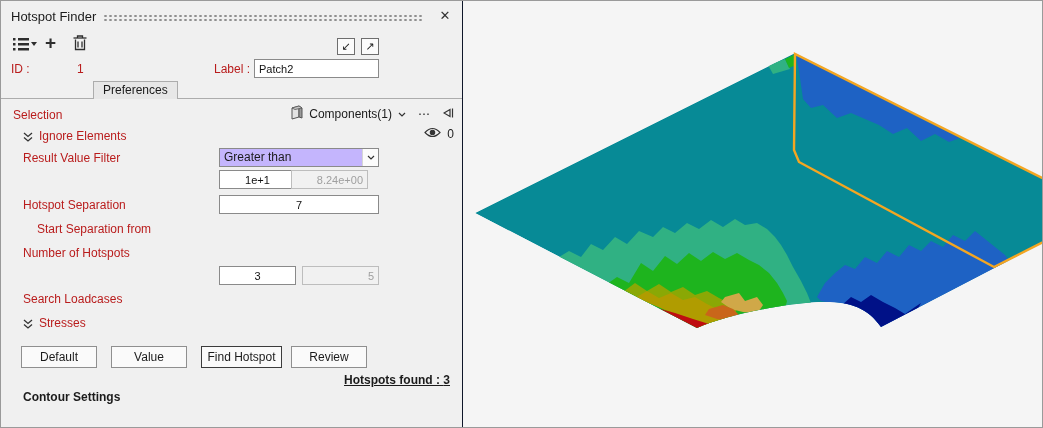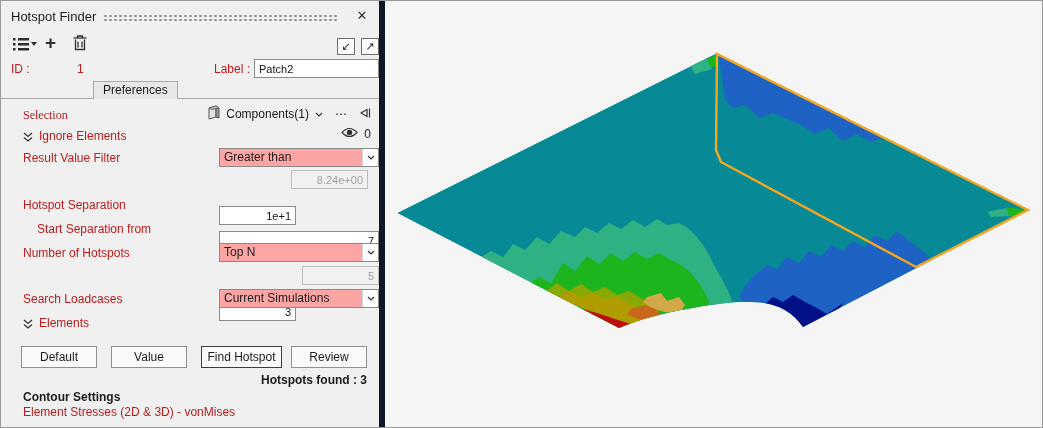--- a/index.html
+++ b/index.html
@@ -1,42 +1,42 @@
 <!DOCTYPE html>
 <html><head>
 <meta charset="utf-8">
 <style>
   * { margin:0; padding:0; box-sizing:border-box; }
   html,body { width:1043px; height:428px; font-family:"Liberation Sans", sans-serif; background:#f5f5f5; }
   .app { width:1043px; height:428px; border:1px solid #9a9a9a; display:flex; overflow:hidden; background:#f5f5f5; }
 
   
-  .panel { position:relative; width:384px; height:100%; background:#f0f0f0; border-right:6px solid #0f172a; flex:none; font-size:12px; color:#1b1b1b; }
+  .panel { position:relative; width:462px; height:100%; background:#f0f0f0; border-right:1px solid #0f172a; flex:none; font-size:12px; color:#1b1b1b; }
   .abs { position:absolute; }
   .hdr-title { left:10px; top:8px; font-size:13px; }
   .grip { left:102px; right:40px; top:13px; height:8px;
           background-image:radial-gradient(circle, #8f8f8f 1px, transparent 1.4px);
           background-size:5px 4px; }
   .close-btn { right:6px; top:5px; width:22px; height:20px; text-align:center; font-size:13px; color:#333; cursor:pointer; line-height:20px; }
 
   .toolbar-ic { top:36px; cursor:pointer; }
   .plus { left:44px; top:31px; font-size:19px; font-weight:bold; color:#2e2e2e; cursor:pointer; }
   .winbtn { top:37px; width:18px; height:17px; border:1px solid #6e6e6e; background:#fbfbfb; text-align:center; line-height:15px; font-size:11px; color:#222; cursor:pointer; }
 
   .lbl { color:#b91c1c; white-space:nowrap; }
   .txtin { border:1px solid #8a8a8a; background:#fff; height:19px; font-family:"Liberation Sans",sans-serif; font-size:11px; padding:0 4px; color:#111; }
-  .txtin.num { text-align:right;margin-top:36px; }
+  .txtin.num { text-align:center; }
   .txtin:disabled, .txtin.dis { background:#f1f1f1; border-color:#bdbdbd; color:#9f9f9f; text-align:right; }
 
   
   .tabline { left:0; right:0; top:97px; border-top:1px solid #acacac; }
   .tab { height:18px; top:80px; border:1px solid #acacac; border-bottom:none; background:#e7e7e7; padding:0 9px; line-height:17px; cursor:pointer; }
   .tab.sel { top:78px; height:20px; background:#f0f0f0; line-height:19px; z-index:2; }
 
-  .combo { left:218px; width:160px; height:19px; border:1px solid #8a8a8a; background:#fca5a5; line-height:17px; padding:0 18px 0 4px; cursor:pointer; position:absolute; overflow:hidden; white-space:nowrap; }
+  .combo { left:218px; width:160px; height:19px; border:1px solid #8a8a8a; background:#c4b5fd; line-height:17px; padding:0 18px 0 4px; cursor:pointer; position:absolute; overflow:hidden; white-space:nowrap; }
   .combo .arr { position:absolute; right:0; top:0; bottom:0; width:16px; border-left:1px solid #d6d6d6; background:#fcfcfc; display:flex; align-items:center; justify-content:center; }
   .chev { width:8px; height:5px; }
 
   .row-right { right:8px; display:flex; align-items:center; gap:6px; }
 
   .btn { top:345px; height:22px; border:1px solid #8f8f8f; background:#fafafa; text-align:center; line-height:20px; cursor:pointer; }
   .btn.def { border-color:#3c3c3c; }
 
   .bold { font-weight:bold; }
 
@@ -80,21 +80,21 @@
     <div class="abs winbtn" style="left:360px;"><span>↗</span></div>
 
     <div class="abs lbl" style="left:10px; top:61px;">ID :</div>
     <div class="abs lbl" style="left:76px; top:61px;">1</div>
     <div class="abs lbl" style="left:213px; top:61px;">Label :</div>
     <input class="abs txtin" style="left: 253px; top: 58px; width: 125px;" value="Patch2">
 
     <div class="abs tabline"></div>
     <div class="abs tab" style="left:92px;">Preferences</div>
 
-    <div class="abs lbl" style="left:22px; top:107px;font-family:Liberation Serif, serif;">Selection</div>
+    <div class="abs lbl" style="left:12px; top:107px;">Selection</div>
     <div class="abs row-right" style="top:104px;">
       <span>
         <svg width="13" height="15" viewBox="0 0 13 15">
           <polygon points="2,3 9,1 9,12 2,14" fill="#e2e2e2" stroke="#555" stroke-width="1"></polygon>
           <polygon points="9,1 12,3 12,13 9,12" fill="#9a9a9a" stroke="#555" stroke-width="1"></polygon>
           <polygon points="2,3 5,4.5 12,3 9,1" fill="#c4c4c4" stroke="#555" stroke-width="0.8"></polygon>
         </svg>
       </span>
       <span>Components(1)</span>
       <svg class="chev" viewBox="0 0 8 5">
@@ -137,61 +137,44 @@
     </div>
     <input class="abs txtin num" style="left: 218px; top: 169px; width: 77px;" value="1e+1">
     <input class="abs txtin dis" style="left: 290px; top: 169px; width: 77px;" disabled="" value="8.24e+00">
 
     <div class="abs lbl" style="left:22px; top:197px;">Hotspot Separation</div>
     <input class="abs txtin num" style="left: 218px; top: 194px; width: 160px;" value="7">
 
     <div class="abs lbl" style="left:36px; top:221px;">Start Separation from</div>
 
     <div class="abs lbl" style="left:22px; top:245px;">Number of Hotspots</div>
-    <div class="combo" style="top:242px;">
-      <span>Top N</span>
-      <span class="arr">
-          <svg class="chev" viewBox="0 0 8 5">
-            <path d="M1 1 L4 4 L7 1" stroke="#333" fill="none" stroke-width="1.2"></path>
-          </svg>
-        </span>
-    </div>
     <input class="abs txtin num" style="left: 218px; top: 265px; width: 77px;" value="3">
     <input class="abs txtin dis" style="left: 301px; top: 265px; width: 77px;" disabled="" value="5">
 
     <div class="abs lbl" style="left:22px; top:291px;">Search Loadcases</div>
-    <div class="combo" style="top:288px;">
-      <span>Current Simulations</span>
-      <span class="arr">
-          <svg class="chev" viewBox="0 0 8 5">
-            <path d="M1 1 L4 4 L7 1" stroke="#333" fill="none" stroke-width="1.2"></path>
-          </svg>
-        </span>
-    </div>
 
     <span class="abs" style="left:22px; top:317px;">
       <svg width="10" height="10" viewBox="0 0 10 10" fill="none" stroke="#333" stroke-width="1.3">
         <path d="M1 1 L5 4.5 L9 1"></path>
           <path d="M1 5.5 L5 9 L9 5.5"></path>
       </svg>
     </span>
-    <div class="abs lbl" style="left:38px; top:315px;">Elements</div>
+    <div class="abs lbl" style="left:38px; top:315px;">Stresses</div>
 
     <div class="abs btn" style="left:20px;  width:76px;">Default</div>
     <div class="abs btn" style="left:110px; width:76px;">Value</div>
     <div class="abs btn def" style="left:200px; width:81px;">Find Hotspot</div>
     <div class="abs btn" style="left:290px; width:76px;">Review</div>
 
-    <div class="abs bold" style="top:372px; right:12px;">
+    <div class="abs bold" style="top:372px; right:12px;text-decoration:underline;">
       <span>Hotspots found :</span>
       <span>3</span>
     </div>
 
     <div class="abs bold" style="left:22px; top:389px;">Contour Settings</div>
-    <div class="abs lbl" style="left:22px; top:404px;">Element Stresses (2D &amp; 3D) - vonMises</div>
   </div>
 
   <div class="viewport">
     <svg width="657" height="428" viewBox="0 0 657 428">
       <defs>
         <clipPath id="plateClip">
           <path d="M 12,212 L 332,52 L 643,209 L 418,326 C 404,306 386,300 356,301 C 320,303 266,313 234,327 Z"></path>
         </clipPath>
       </defs>
 

